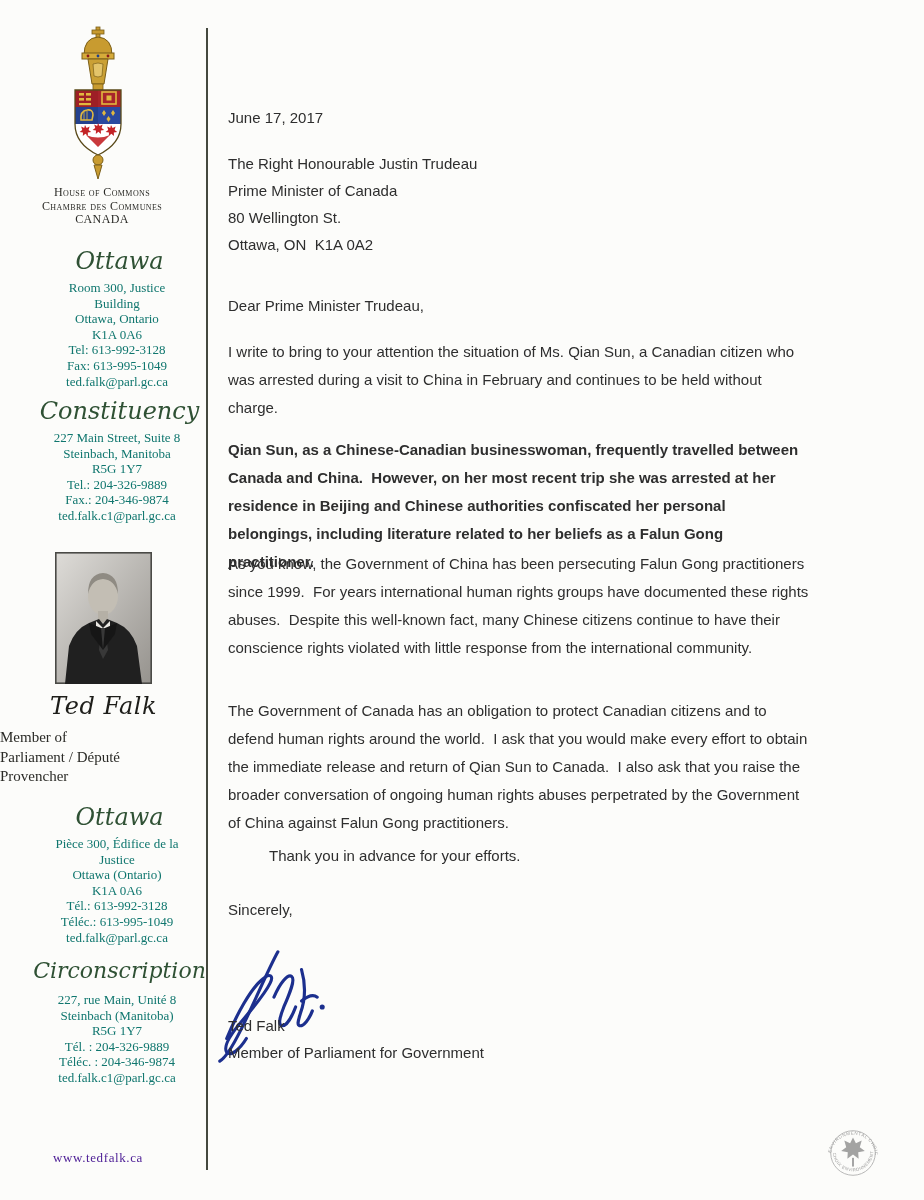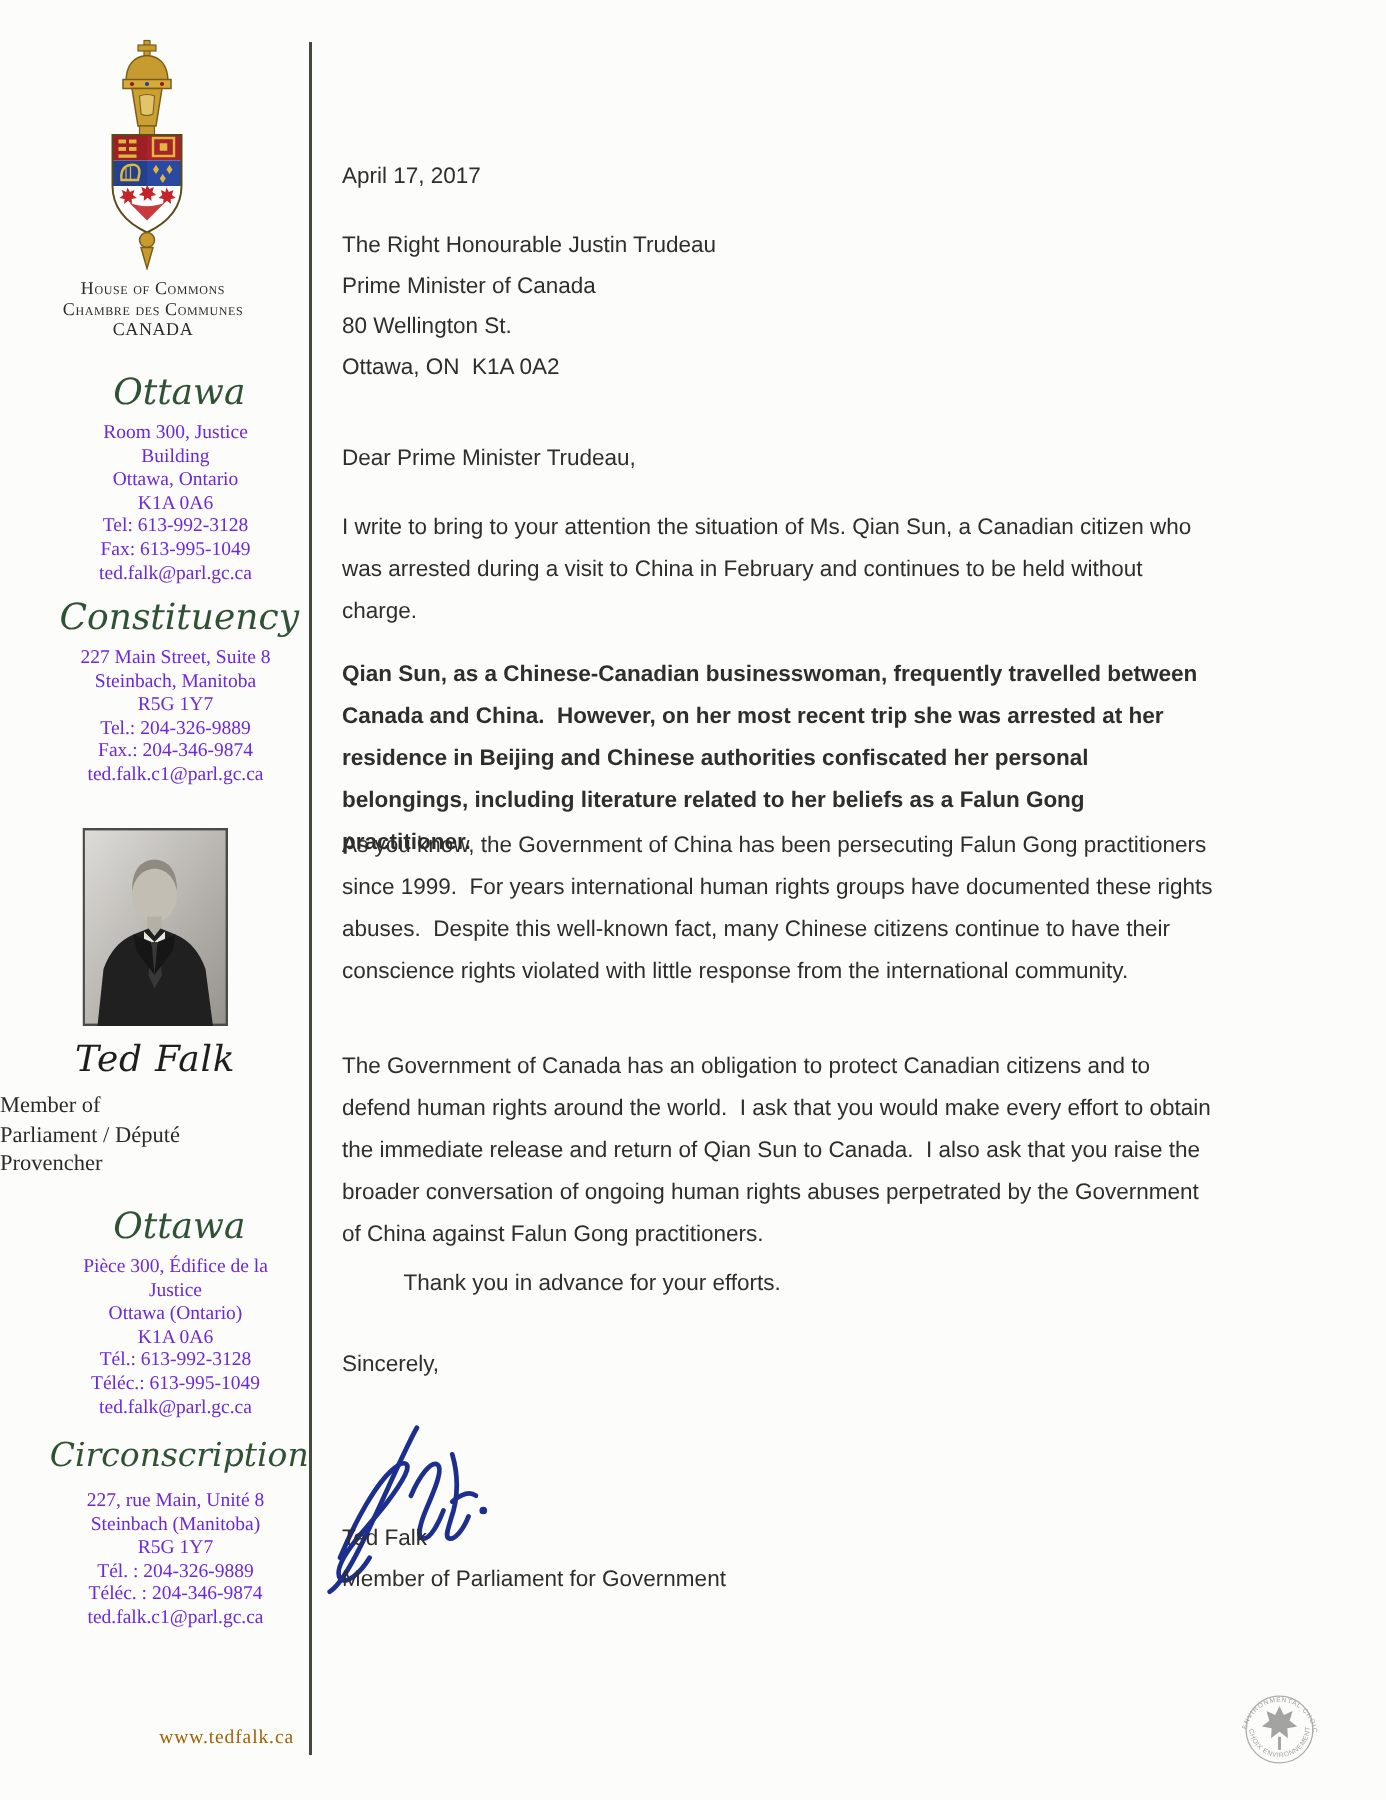--- a/index.html
+++ b/index.html
@@ -27,40 +27,40 @@
 
   .sb-heading {
     position:absolute; left:0; width:207px; text-align:center;
     font-family:"DejaVu Serif", serif; font-style:italic;
     color:#2f5134; font-size:24px; line-height:26px;margin-left:16px;
   }
   .sb-heading.long { font-size:22px; }
 
   .sb-address {
     position:absolute; left:0; width:207px; text-align:center;
-    font-size:13px; line-height:15.6px; color:#6d28d9;
+    font-size:13px; line-height:15.6px; color:#0f766e;
     white-space:pre-wrap;
     padding-left:27px;
   }
 
   .photo { position:absolute; left:55px; top:552px; width:97px; height:132px; }
 
   .member-name {
     position:absolute; left:0; top:692px; width:207px; text-align:center;
     font-family:"DejaVu Serif", serif; font-style:italic;
     font-size:24px; color:#1e1e1a; letter-spacing:0.5px;
   }
   .member-title {
     position:absolute; left:0; top:728px; width:207px; text-align:left;
     font-size:15px; line-height:19.5px; color:#2a2a26;
   }
 
   .website {
-    position:absolute; left:0; top:1150px; width:196px; text-align:right;
-    font-size:13px; letter-spacing:0.6px; color:#a16207;
+    position:absolute; left:0; top:1150px; width:196px; text-align:center;
+    font-size:13px; letter-spacing:0.6px; color:#4c1d95;
   }
 
   
   .letter { position:absolute; left:228px; top:0; width:582px;
     font-family:"Liberation Sans", sans-serif; color:#2e2e2e;
     font-size:15px; line-height:28px; }
   .letter > * { position:absolute; left:0; width:582px; white-space:pre-wrap; }
   .date       { top:104px; }
   .recipient  { top:150px; line-height:27px; }
   .salutation { top:292px; }
@@ -185,21 +185,21 @@
 
     <div class="sb-heading long" style="top:958px">Circonscription</div>
     <div class="sb-address" style="top:992px">227, rue Main, Unité 8<br>Steinbach (Manitoba)<br>R5G 1Y7<br>Tél. : 204-326-9889<br>Téléc. : 204-346-9874<br>ted.falk.c1@parl.gc.ca</div>
 
     <div class="website">www.tedfalk.ca</div>
   </aside>
 
   <div class="vrule"></div>
 
   <main class="letter">
-    <div class="date">April 17, 2017</div>
+    <div class="date">June 17, 2017</div>
     <div class="recipient">The Right Honourable Justin Trudeau<br>Prime Minister of Canada<br>80 Wellington St.<br>Ottawa, ON  K1A 0A2</div>
     <div class="salutation">Dear Prime Minister Trudeau,</div>
     <div class="para1">I write to bring to your attention the situation of Ms. Qian Sun, a Canadian citizen who was arrested during a visit to China in February and continues to be held without charge.</div>
     <div class="para2">Qian Sun, as a Chinese-Canadian businesswoman, frequently travelled between Canada and China.  However, on her most recent trip she was arrested at her residence in Beijing and Chinese authorities confiscated her personal belongings, including literature related to her beliefs as a Falun Gong practitioner.</div>
     <div class="para3">As you know, the Government of China has been persecuting Falun Gong practitioners since 1999.  For years international human rights groups have documented these rights abuses.  Despite this well-known fact, many Chinese citizens continue to have their conscience rights violated with little response from the international community.</div>
     <div class="para4">The Government of Canada has an obligation to protect Canadian citizens and to defend human rights around the world.  I ask that you would make every effort to obtain the immediate release and return of Qian Sun to Canada.  I also ask that you raise the broader conversation of ongoing human rights abuses perpetrated by the Government of China against Falun Gong practitioners.</div>
     <div class="para5">Thank you in advance for your efforts.</div>
     <div class="closing">Sincerely,</div>
 
     <div class="signature">

